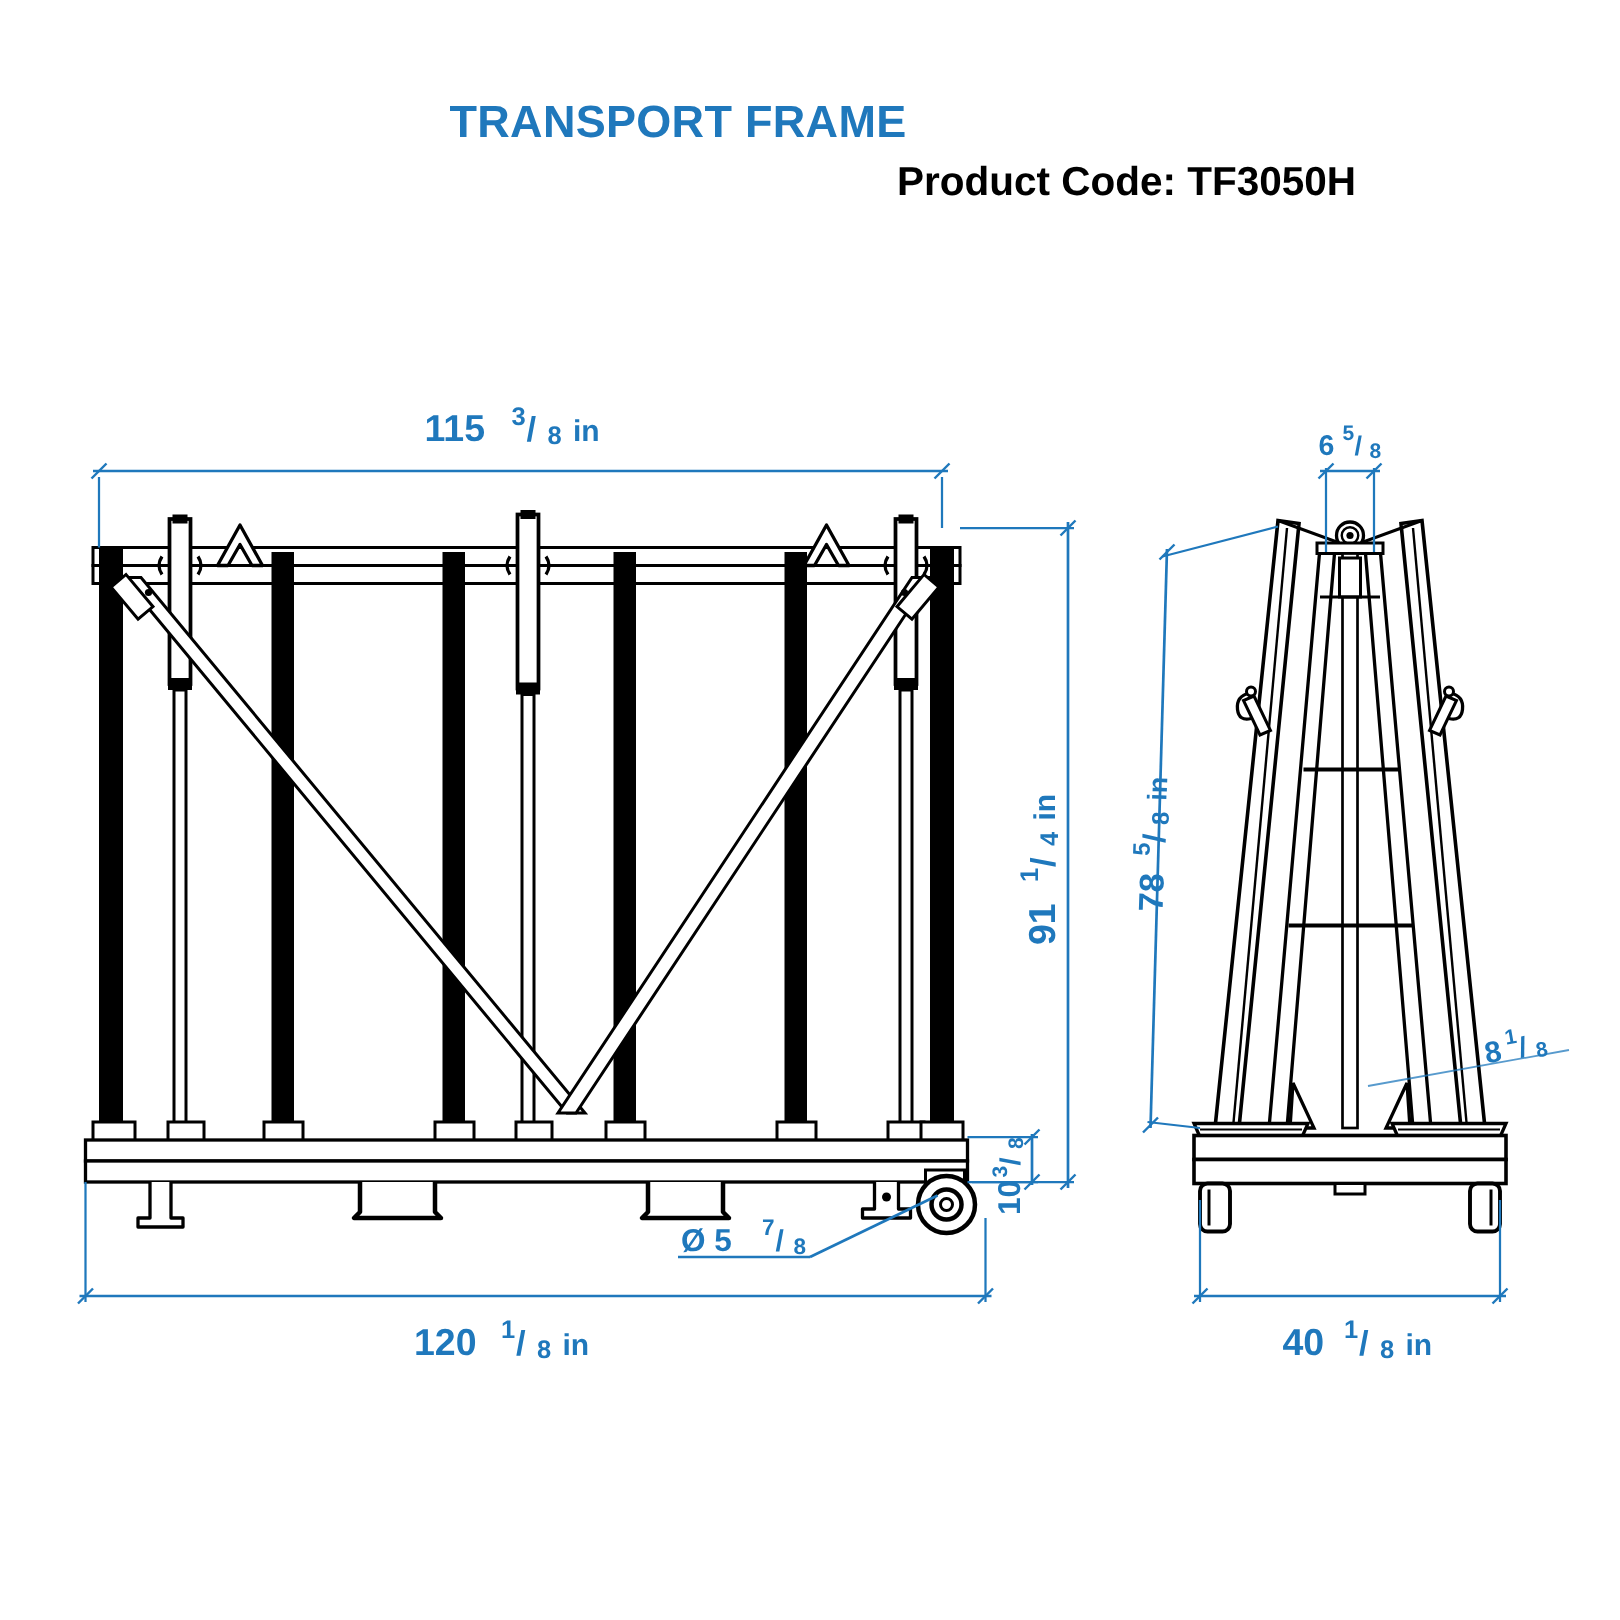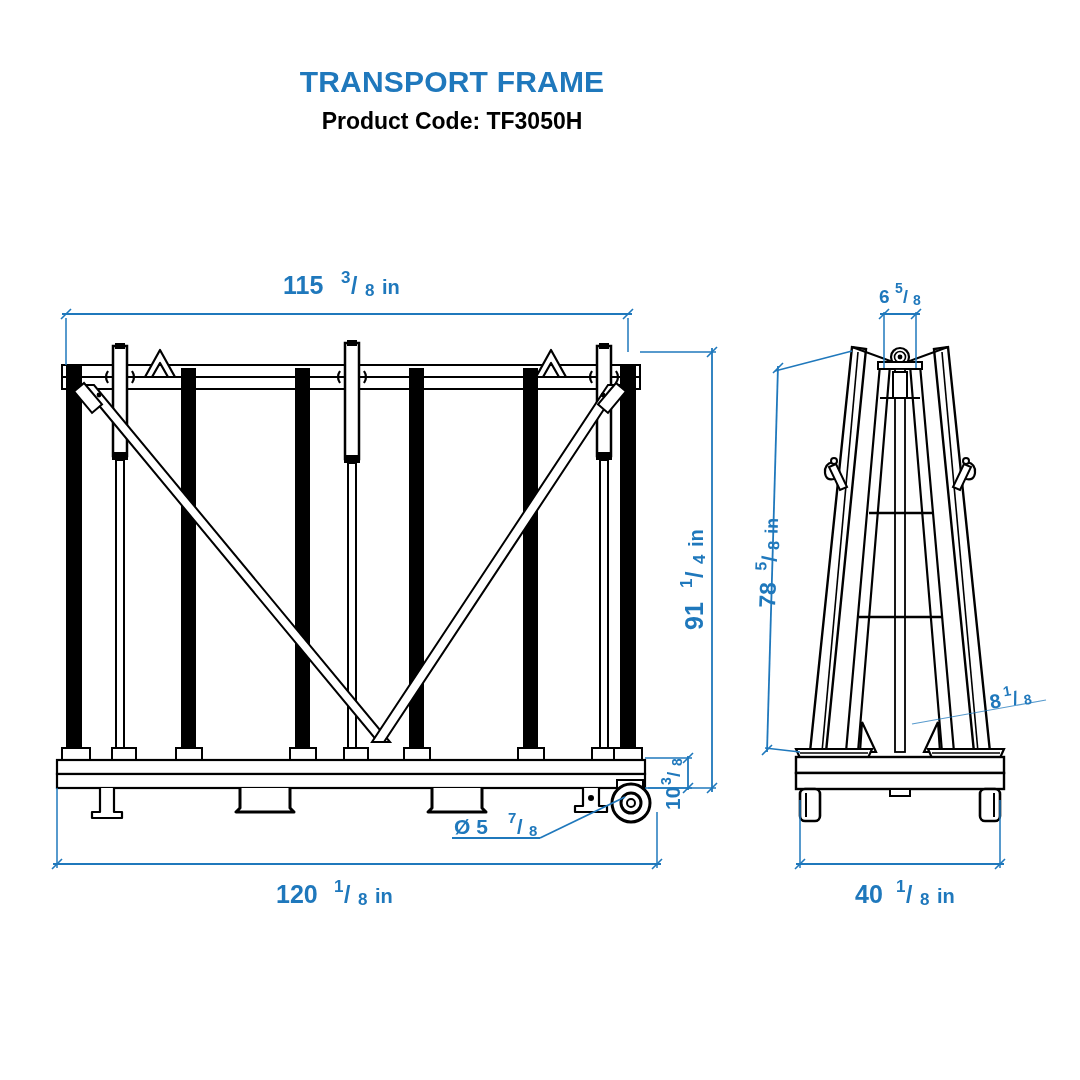--- a/index.html
+++ b/index.html
@@ -28,24 +28,25 @@
     text-align: center;
   }
   .title-main {
     font-size: 30px;
     font-weight: bold;
     color: #1f78bc;
     letter-spacing: 0.2px;
     line-height: 40px;
   }
   .title-sub {
-    font-size: 23px;
+    font-size: 27px;
     font-weight: bold;
     color: #000000;
     line-height: 38px;
+    text-align: right;
   }
   svg { display: block; }
   text { font-family: "Liberation Sans", sans-serif; }
 </style>
 </head>
 <body>
 
 <div class="title-block">
   <div class="title-main">TRANSPORT FRAME</div>
   <div class="title-sub">Product Code: TF3050H</div>

